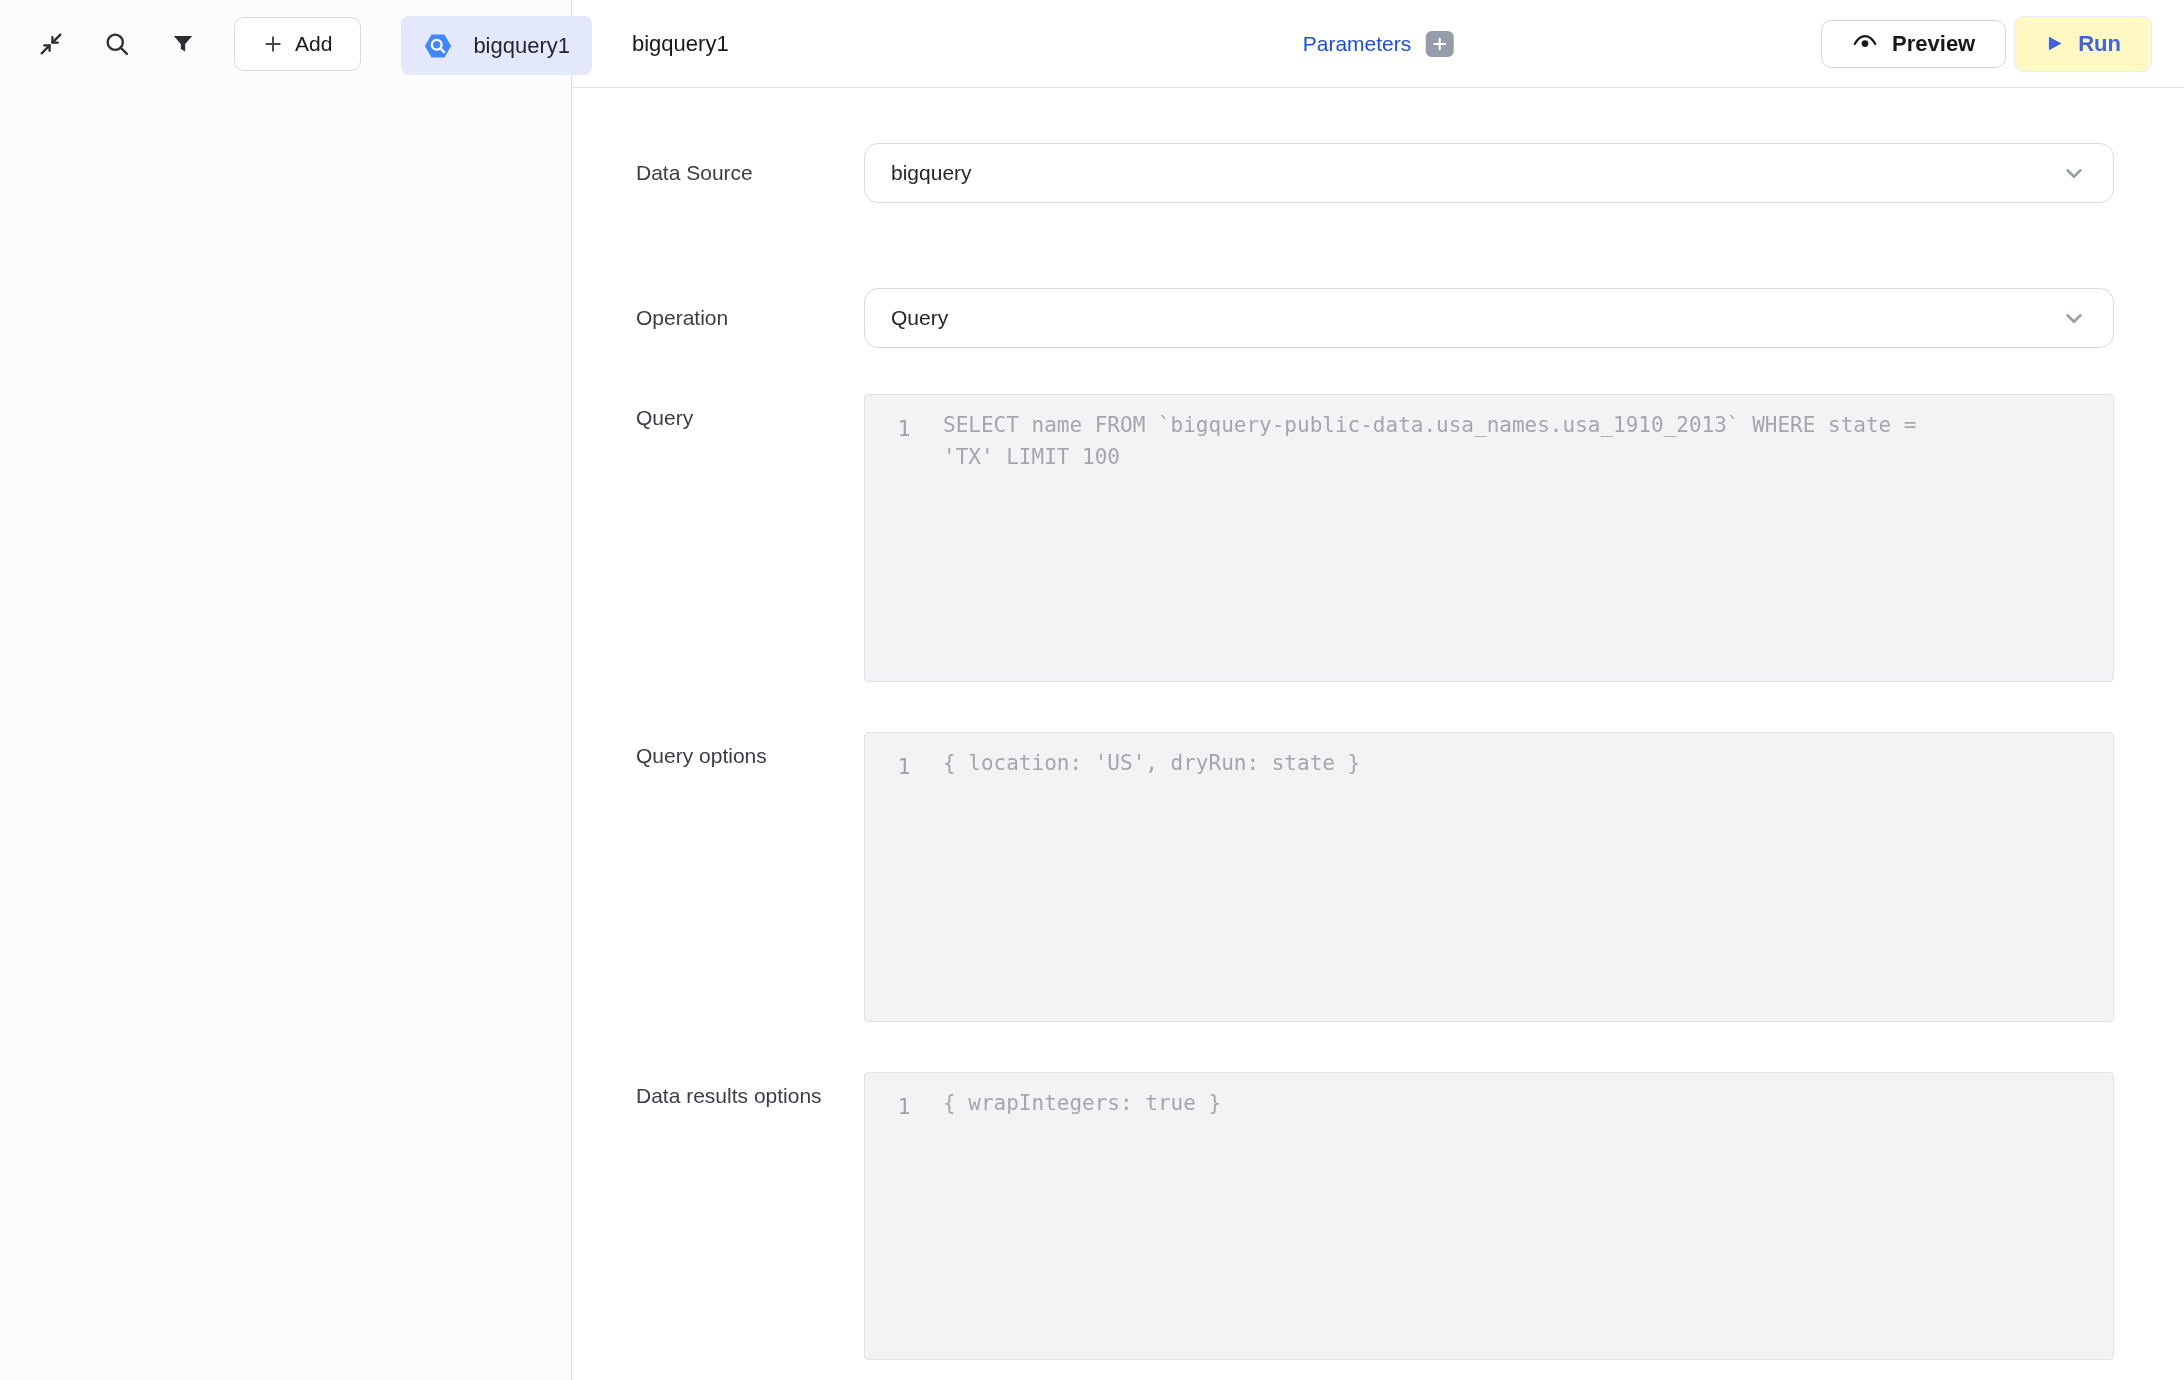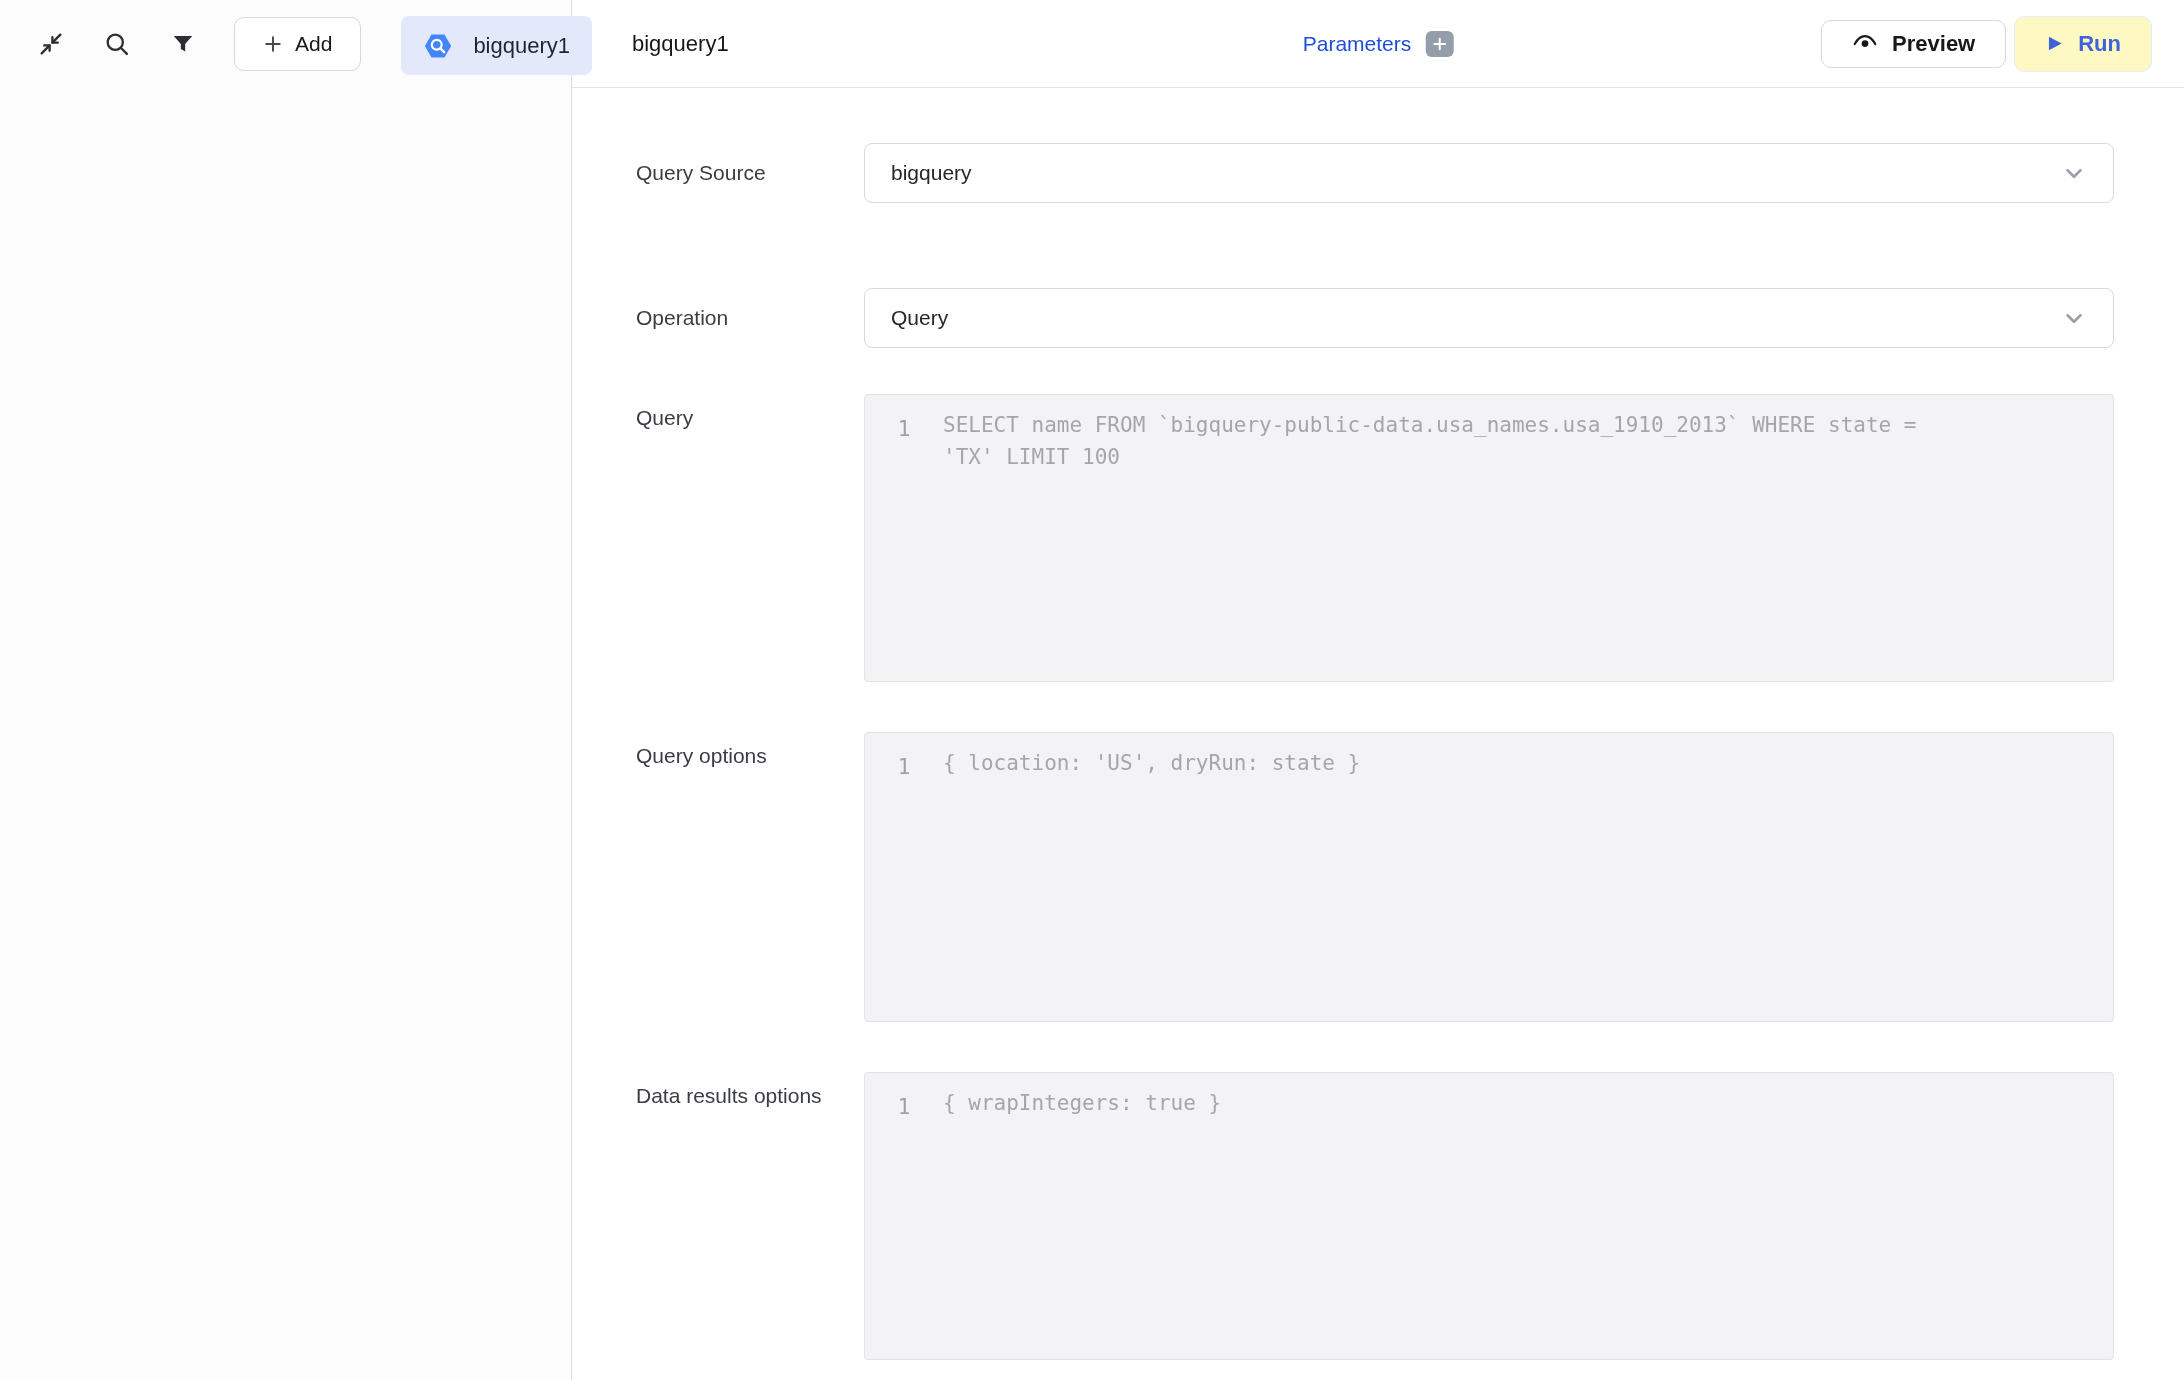--- a/index.html
+++ b/index.html
@@ -46,21 +46,21 @@
   .form { padding:55px 70px 0 64px; overflow:hidden; flex:1; }
   .row { display:flex; align-items:flex-start; }
   .row.center { align-items:center; }
   .row-label { width:228px; flex-shrink:0; font-size:21px; font-weight:500; color:#3a3d45;
                line-height:40px; padding-right:30px; }
   .row-label.top { padding-top:4px; }
   .mb-lg { margin-bottom:85px; }
   .mb-sm { margin-bottom:46px; }
   .mb-md { margin-bottom:50px; }
 
-  .select { flex:1; height:60px; background:#ffffff; border:1px solid #d9d9de; border-radius:8px;
+  .select { flex:1; height:60px; background:#ffffff; border:1px solid #d9d9de; border-radius:14px;
             display:flex; align-items:center; padding:0 26px; font-size:21px; color:#26262b;
             cursor:pointer; }
   .select .chev { margin-left:auto; display:flex; color:#9aa0a8; }
 
   .editor { flex:1; background:#f3f3f5; border:1px solid #e3e3e7; border-radius:4px;
             padding-top:14px; display:flex; align-items:flex-start; cursor:text; }
   .editor.tall { height:288px; }
   .editor.tall2 { height:290px; }
   .gutter { width:78px; flex-shrink:0; text-align:center; font-family:"DejaVu Sans Mono", monospace;
             font-size:21px; line-height:40px; color:#9fa0a6; }
@@ -150,21 +150,21 @@
             </svg>
           </span>
           <span>Run</span>
         </button>
       </div>
     </div>
 
     <div class="form">
 
       <div class="row center mb-lg">
-        <div class="row-label">Query Source</div>
+        <div class="row-label">Data Source</div>
         <div class="select">
           <span>bigquery</span>
           <span class="chev">
             <svg width="26" height="26" viewBox="0 0 24 24" fill="none" stroke="currentColor" stroke-width="2.4" stroke-linecap="round" stroke-linejoin="round">
               <polyline points="6,9.5 12,15.5 18,9.5"></polyline>
             </svg>
           </span>
         </div>
       </div>
 

